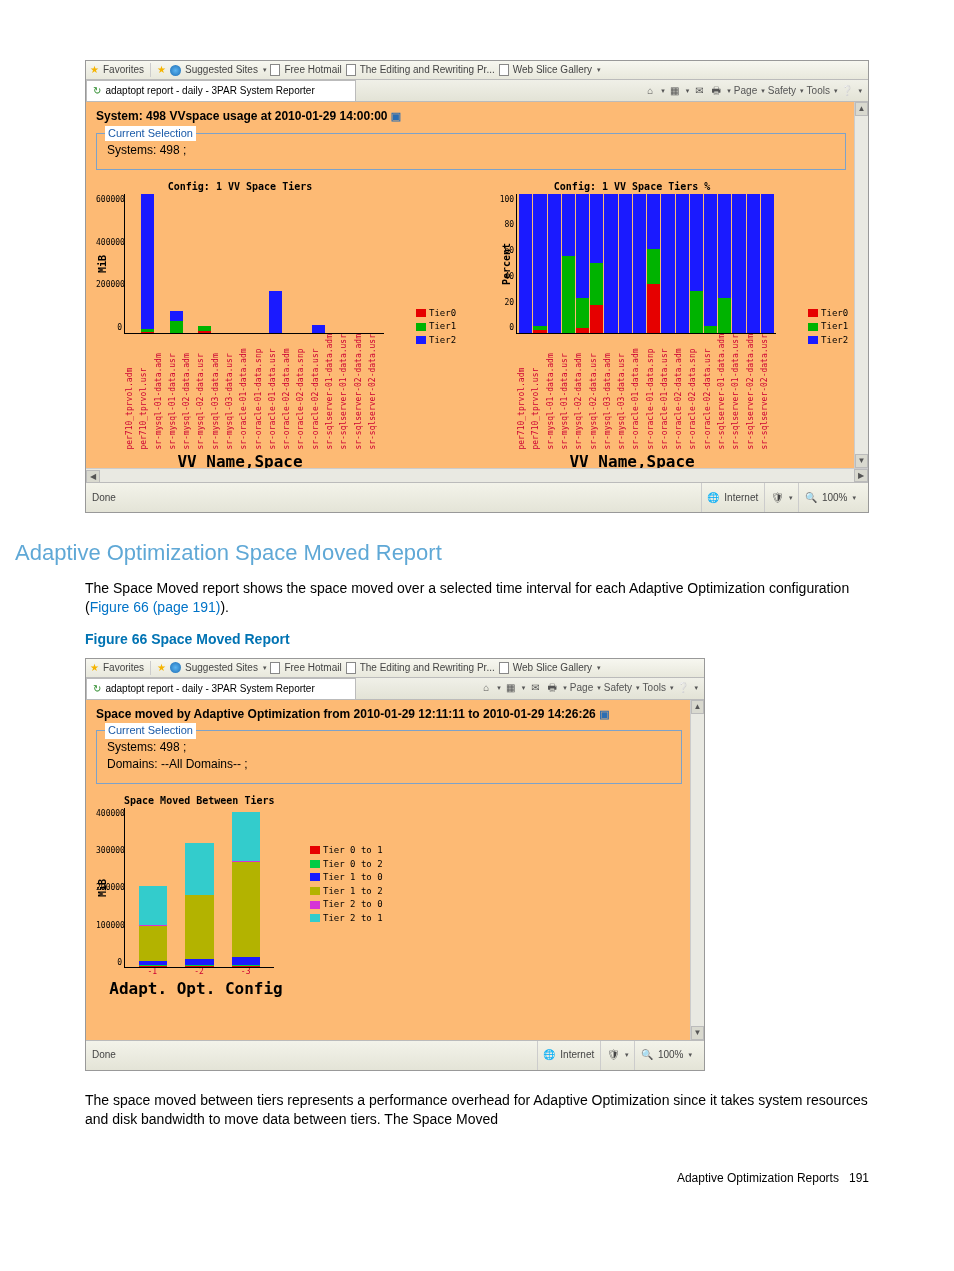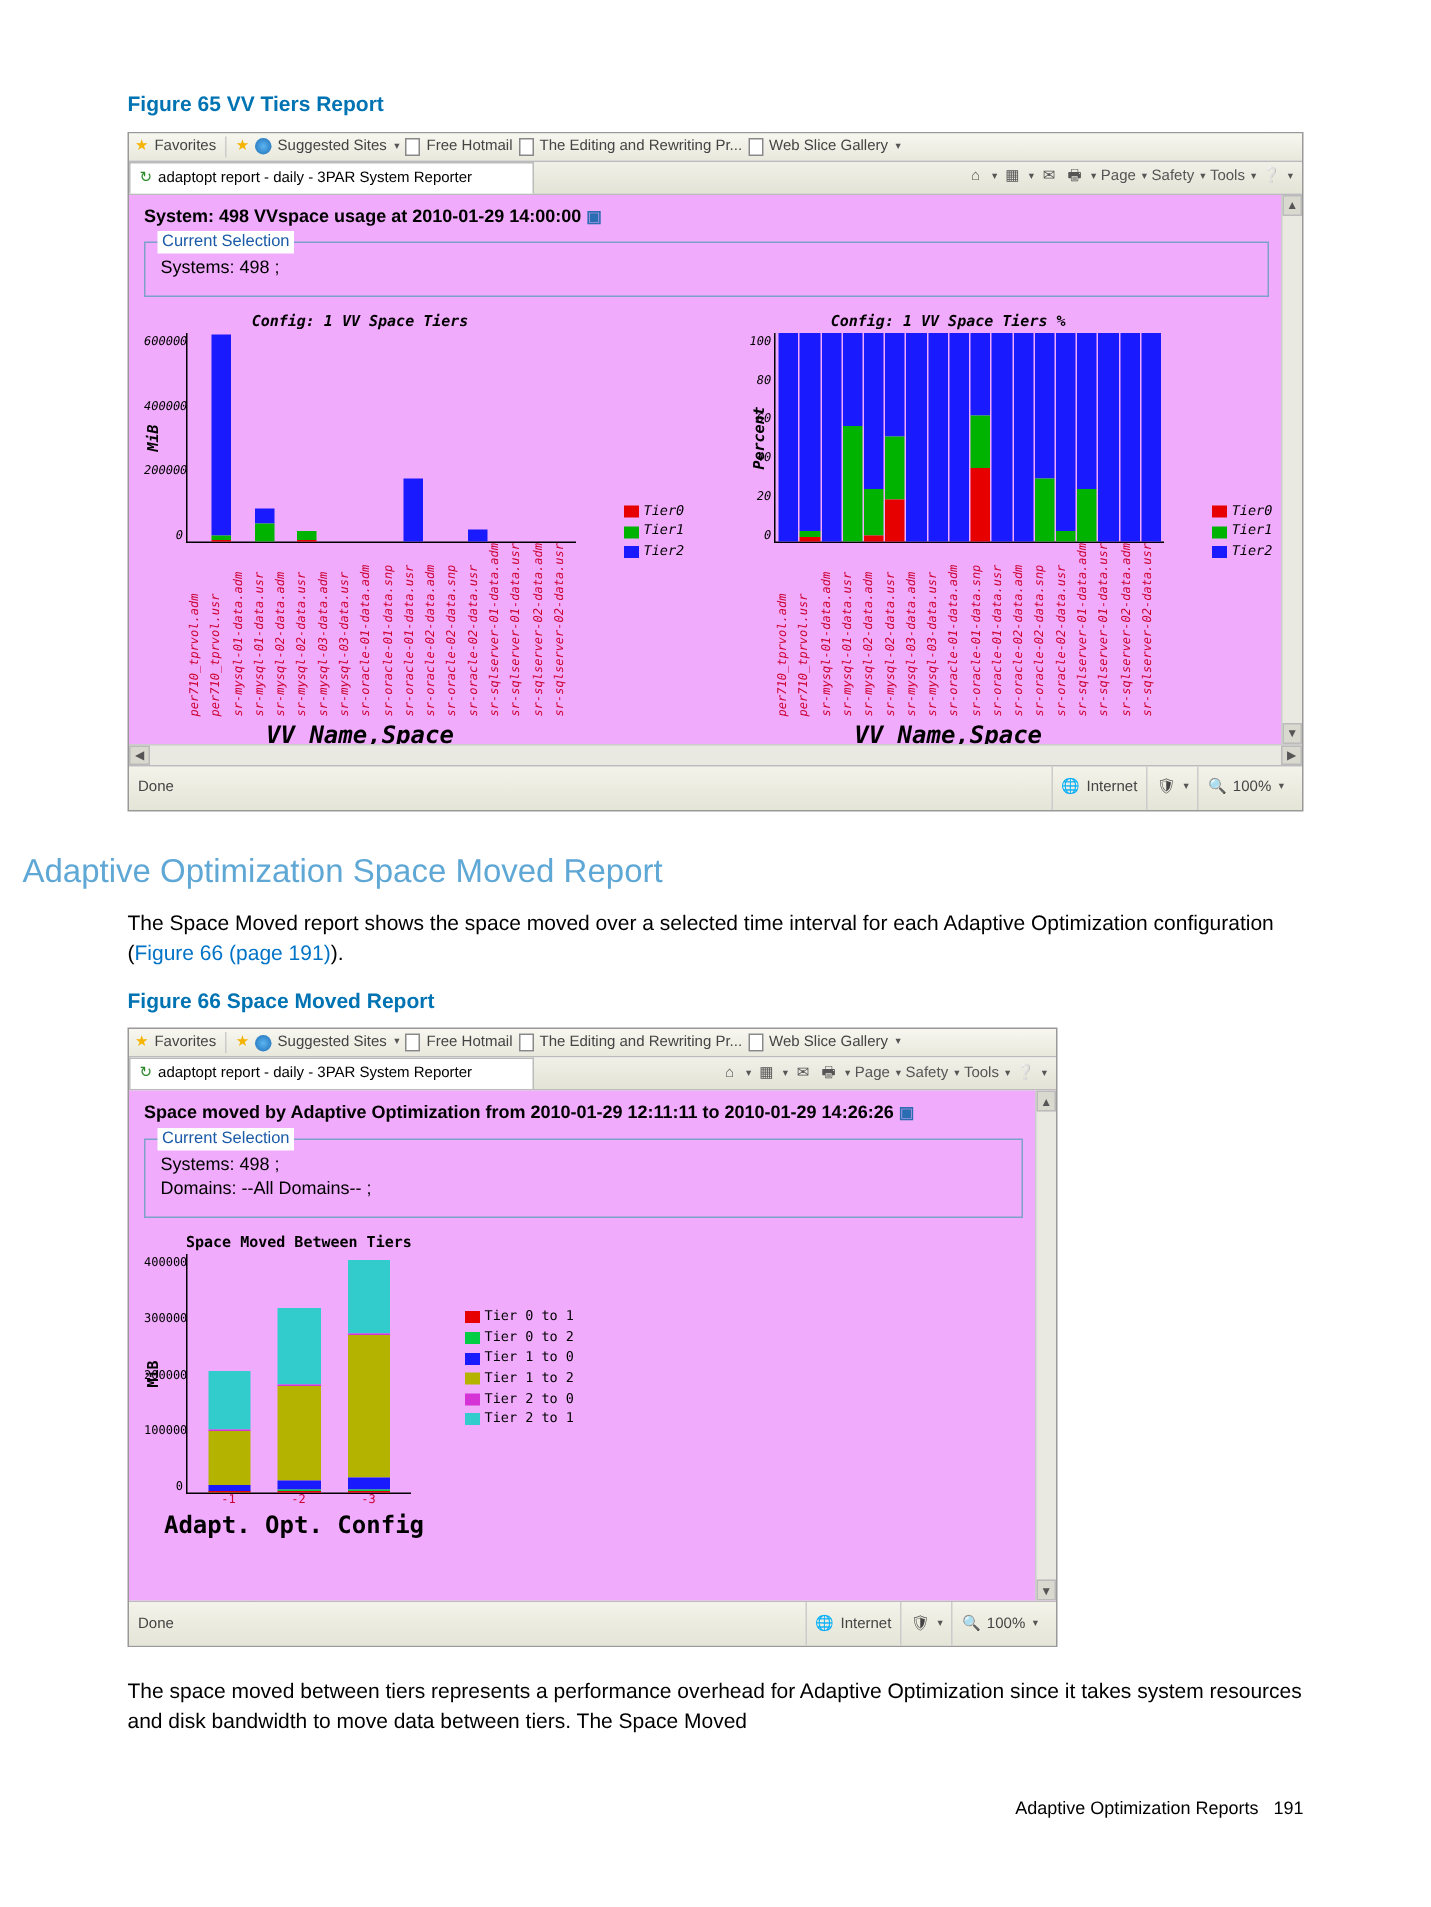--- a/index.html
+++ b/index.html
@@ -60,21 +60,21 @@
   .tab-tools {
     margin-left: auto;
     display: flex; align-items: center; gap: 3px;
     padding-right: 6px;
     color: #555;
   }
   .tool-icon { width: 14px; height: 14px; display: inline-flex; align-items:center; justify-content:center; border:1px solid transparent; }
   .tool-dd { font-size: 7px; color: #555; margin-left:1px; }
   .content-pane {
     position: relative;
-    background: #f0abfc;
+    background: #fdba74;
     padding: 6px 22px 6px 10px;
     overflow: hidden;
   }
   .content-pane.tall { height: 380px; }
   .content-pane.short { height: 340px; }
   .vscroll {
     position: absolute; right:0; top:0; bottom:14px; width:14px;
     background: #e9e9e2; border-left:1px solid #ccc;
   }
   .vscroll .btn { height:14px; background:#d9d9cf; border:1px solid #bbb; display:flex;align-items:center;justify-content:center;font-size:8px;color:#555; }
@@ -100,21 +100,21 @@
     border: 1px solid #7da2c9;
     padding: 8px 10px 10px;
     margin: 8px 0 10px;
     position: relative;
     font-size: 12px;
   }
   .sel-legend {
     position:absolute; top:-8px; left:8px;
     background:#fff; padding:0 3px; color:#1a5aa8; font-size:11px;
   }
-  .charts-row { display:flex; gap:32px; align-items: flex-start; font-style: italic; }
+  .charts-row { display:flex; gap:32px; align-items: flex-start; }
   .chart-block { position:relative; }
   .chart-title { text-align:center; font-family: monospace; font-size:10px; font-weight:bold; color:#000; }
   .axis-label-y {
     position:absolute; left:-2px; top:50%; transform: translateY(-50%) rotate(-90deg);
     font-family:monospace; font-size:10px; font-weight:bold;
   }
   .axis-label-x { text-align:center; font-family:monospace; font-size:16px; font-weight:bold; margin-top:2px; }
   .plot {
     border-left:1px solid #000; border-bottom:1px solid #000;
     position:relative; margin-left:28px;
@@ -152,21 +152,20 @@
   .legend .row { display:flex; align-items:center; gap:3px; white-space:nowrap; }
   .legend .sw { width:10px; height:8px; display:inline-block; }
   .fig-wrap { margin-bottom: 4px; }
   .ie-ico { display:inline-block; width:11px;height:11px; background: radial-gradient(#5cb5f2,#1b6bb3); border-radius:50%; }
   .page-ico { display:inline-block; width:10px;height:12px; border:1px solid #888; background:#fff; position:relative; }
 </style>
 </head>
 <body>
 
 <div class="fig-wrap">
-  <div class="fig-caption">Figure 65 VV Tiers Report</div>
 
   <div class="browser-window">
 
     <div class="fav-bar">
       <span class="fav-star">★</span>
       <span>Favorites</span>
       <span class="fav-sep"></span>
       <span class="fav-star">★</span>
       <span class="ie-ico"></span>
       <span>Suggested Sites</span>

